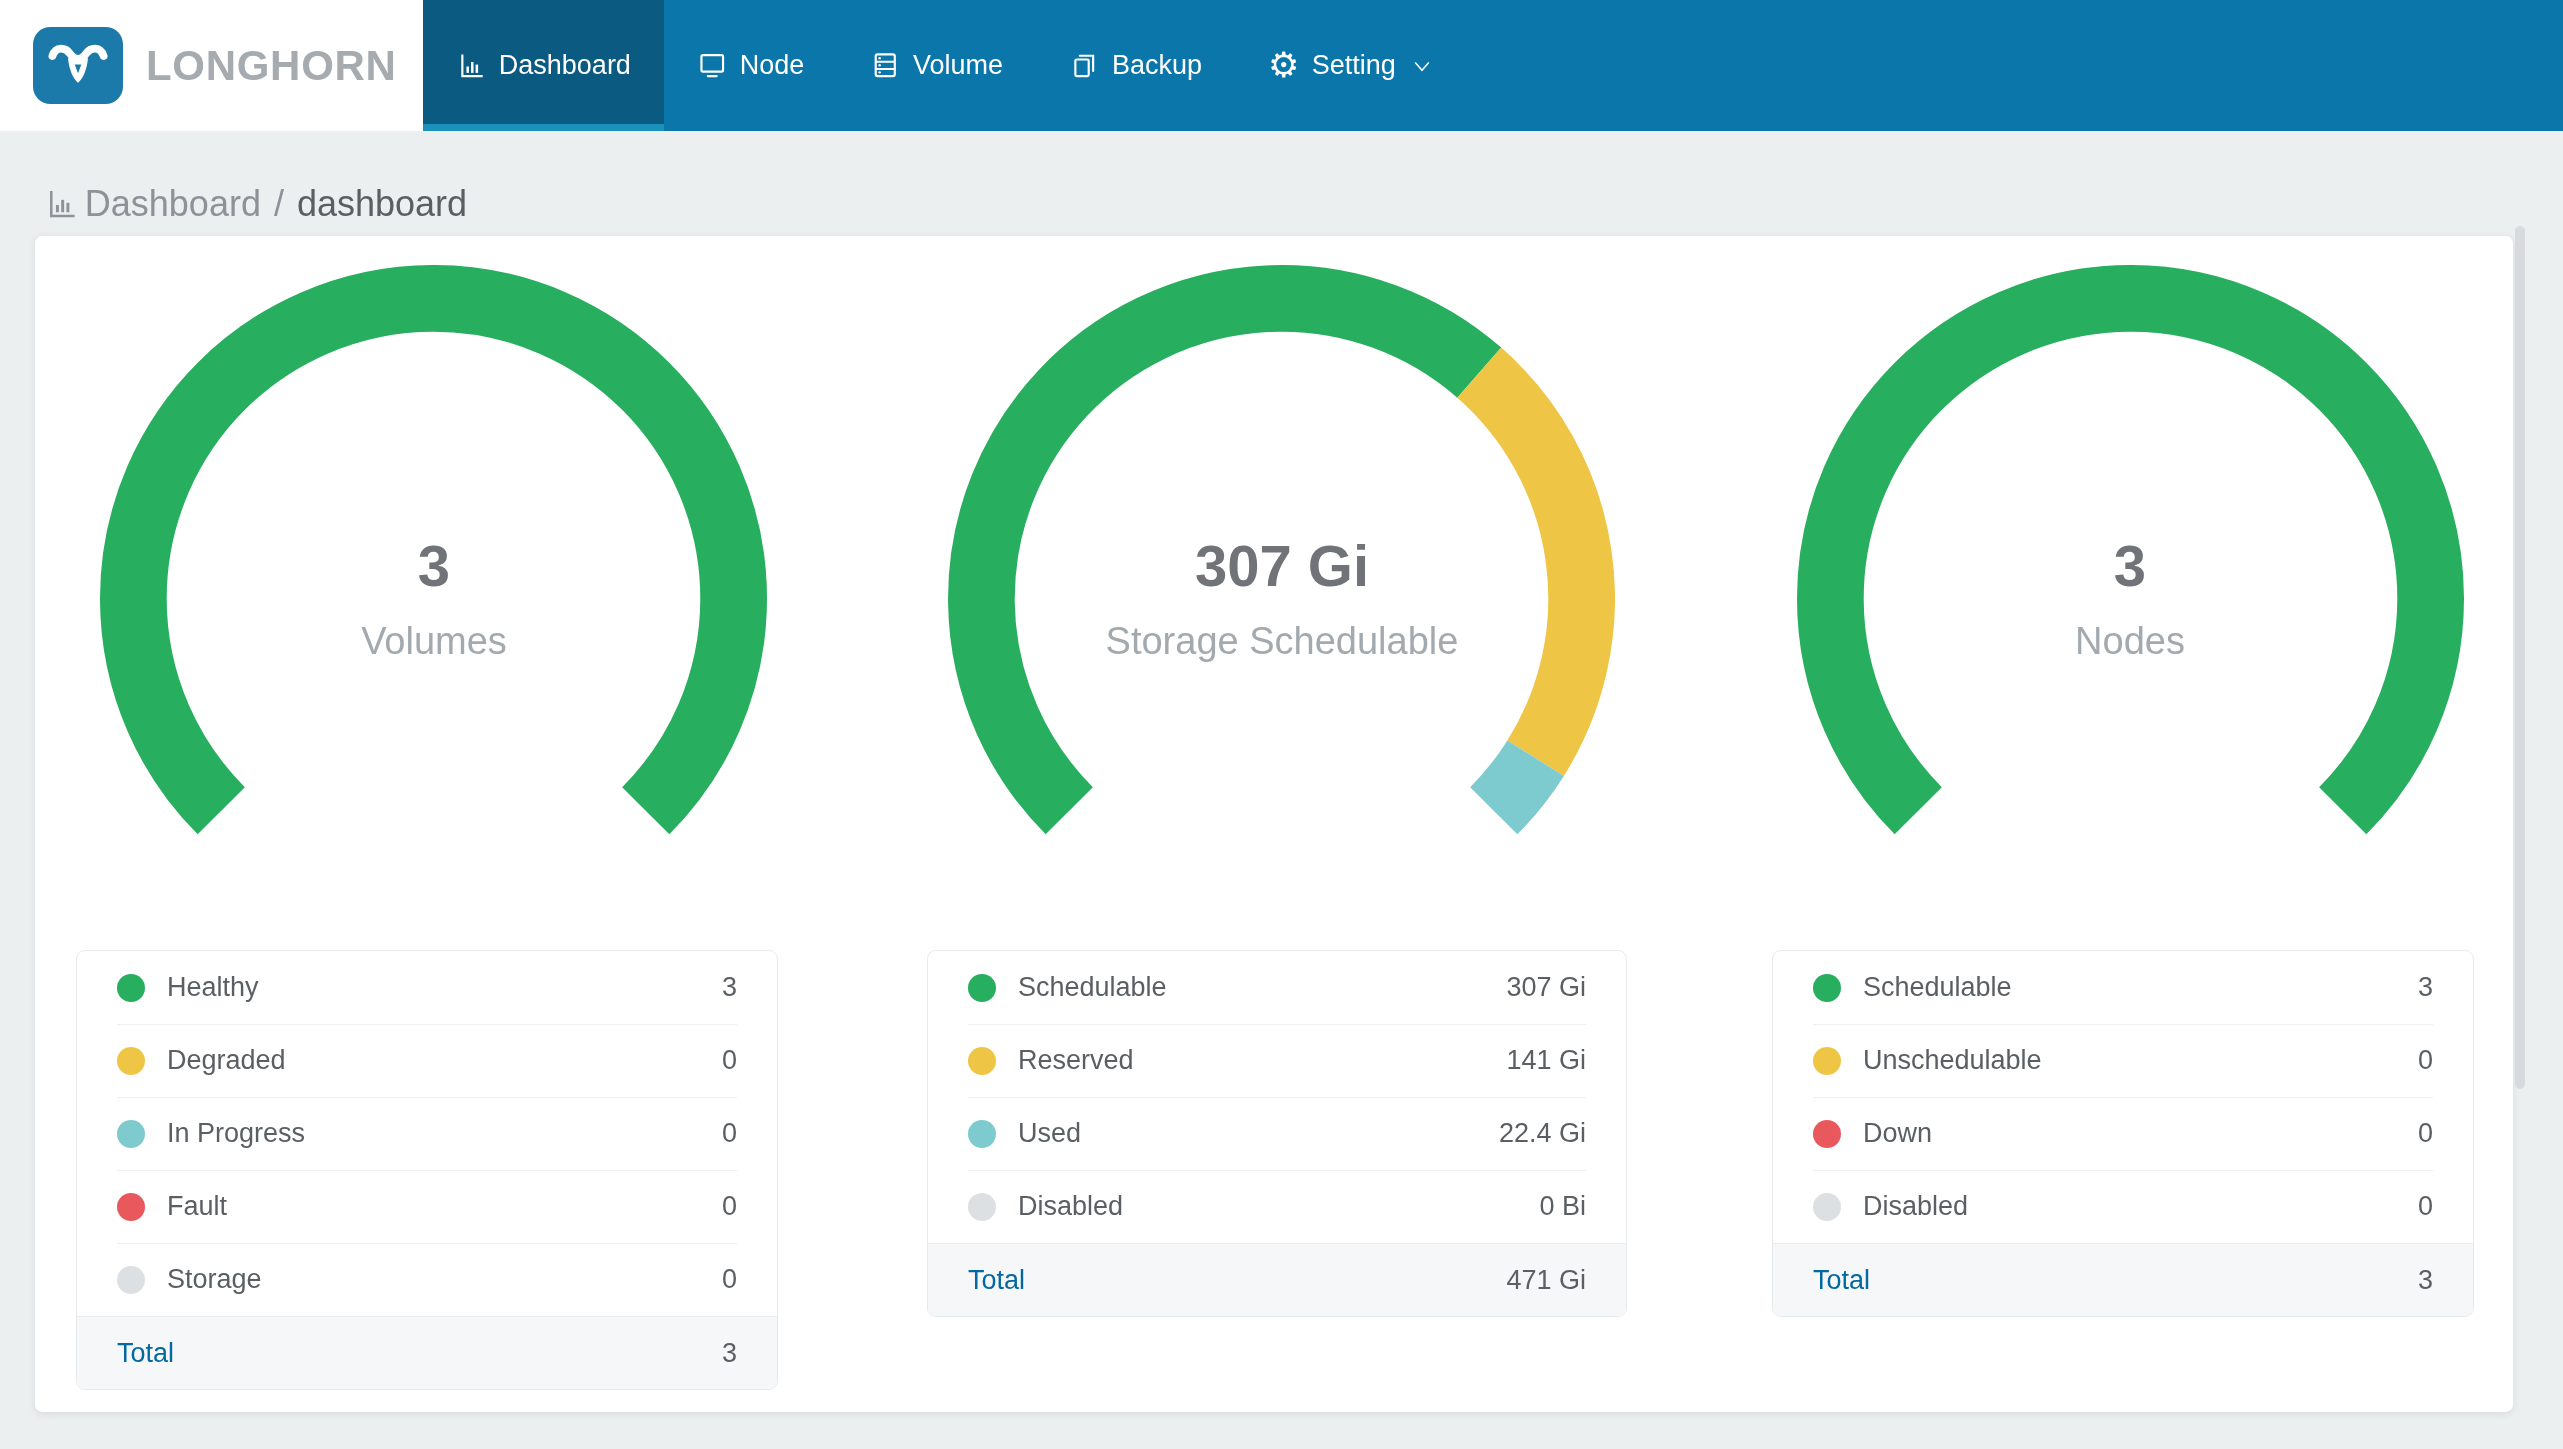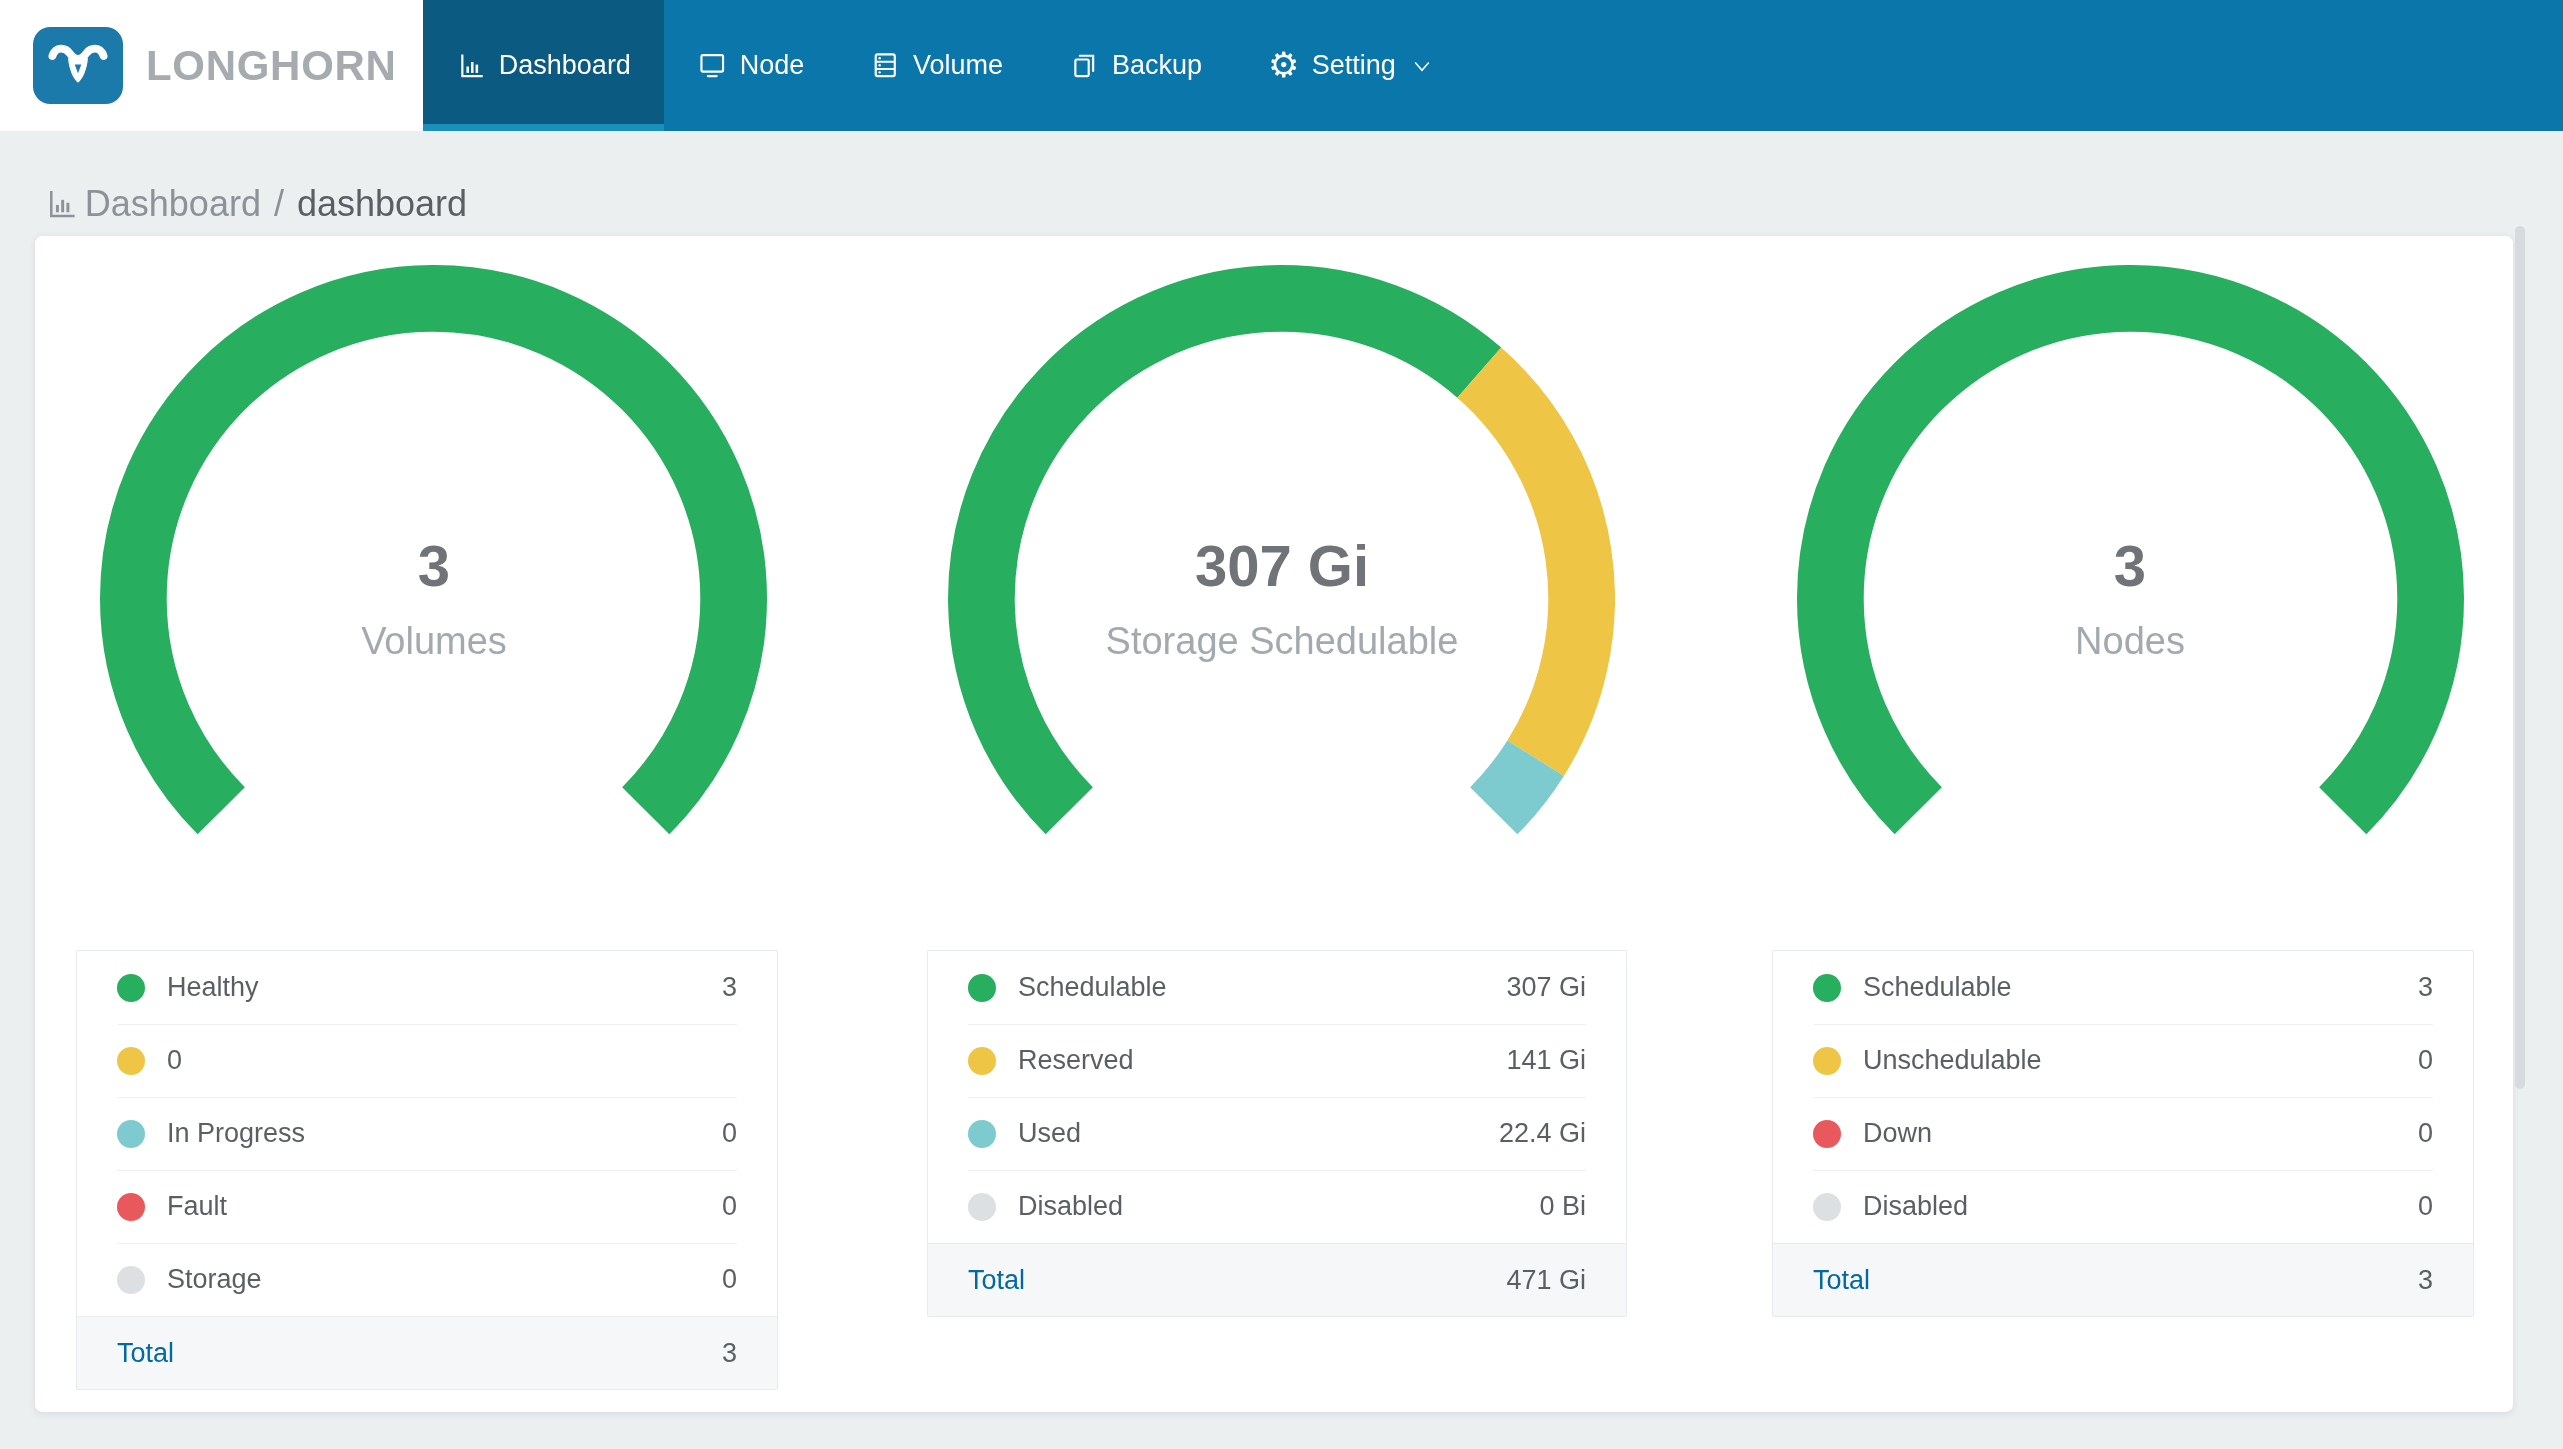--- a/index.html
+++ b/index.html
@@ -65,21 +65,21 @@
   .center-text { position:absolute; top:301px; width:508px; text-align:center; }
   .center-0 { left:145px; }
   .center-1 { left:993px; }
   .center-2 { left:1841px; }
   .center-value { font-size:58px; font-weight:700; color:#707478; line-height:1; }
   .center-label { font-size:38px; color:#a2aab0; margin-top:25px; }
 
   
   .legend {
     position:absolute; top:714px; background:#ffffff;
-    border:0.7px solid #e7eaec; border-radius:2px; overflow:hidden;
+    border:0.7px solid #e7eaec; border-radius:9px; overflow:hidden;
   }
   .legend-0 { left:41px;  width:702px; }
   .legend-1 { left:892px; width:700px; }
   .legend-2 { left:1737px; width:702px; }
   .lrow {
     position:relative; display:flex; align-items:center;
     height:73px; padding:0 40px;
   }
   .lrow + .lrow::before {
     content:""; position:absolute; top:0; left:40px; right:40px;
@@ -205,20 +205,21 @@
     </div>
 
     <div class="legend legend-0">
       <div class="lrow">
         <span class="dot" style="background-color: rgb(39, 174, 94);"></span>
         <span class="llabel">Healthy</span>
         <span class="lval">3</span>
       </div>
       <div class="lrow">
         <span class="dot" style="background-color: rgb(239, 197, 70);"></span>
+        <span class="llabel">Degraded</span>
         <span class="lval">0</span>
       </div>
       <div class="lrow">
         <span class="dot" style="background-color: rgb(125, 203, 206);"></span>
         <span class="llabel">In Progress</span>
         <span class="lval">0</span>
       </div>
       <div class="lrow">
         <span class="dot" style="background-color: rgb(233, 88, 92);"></span>
         <span class="llabel">Fault</span>

